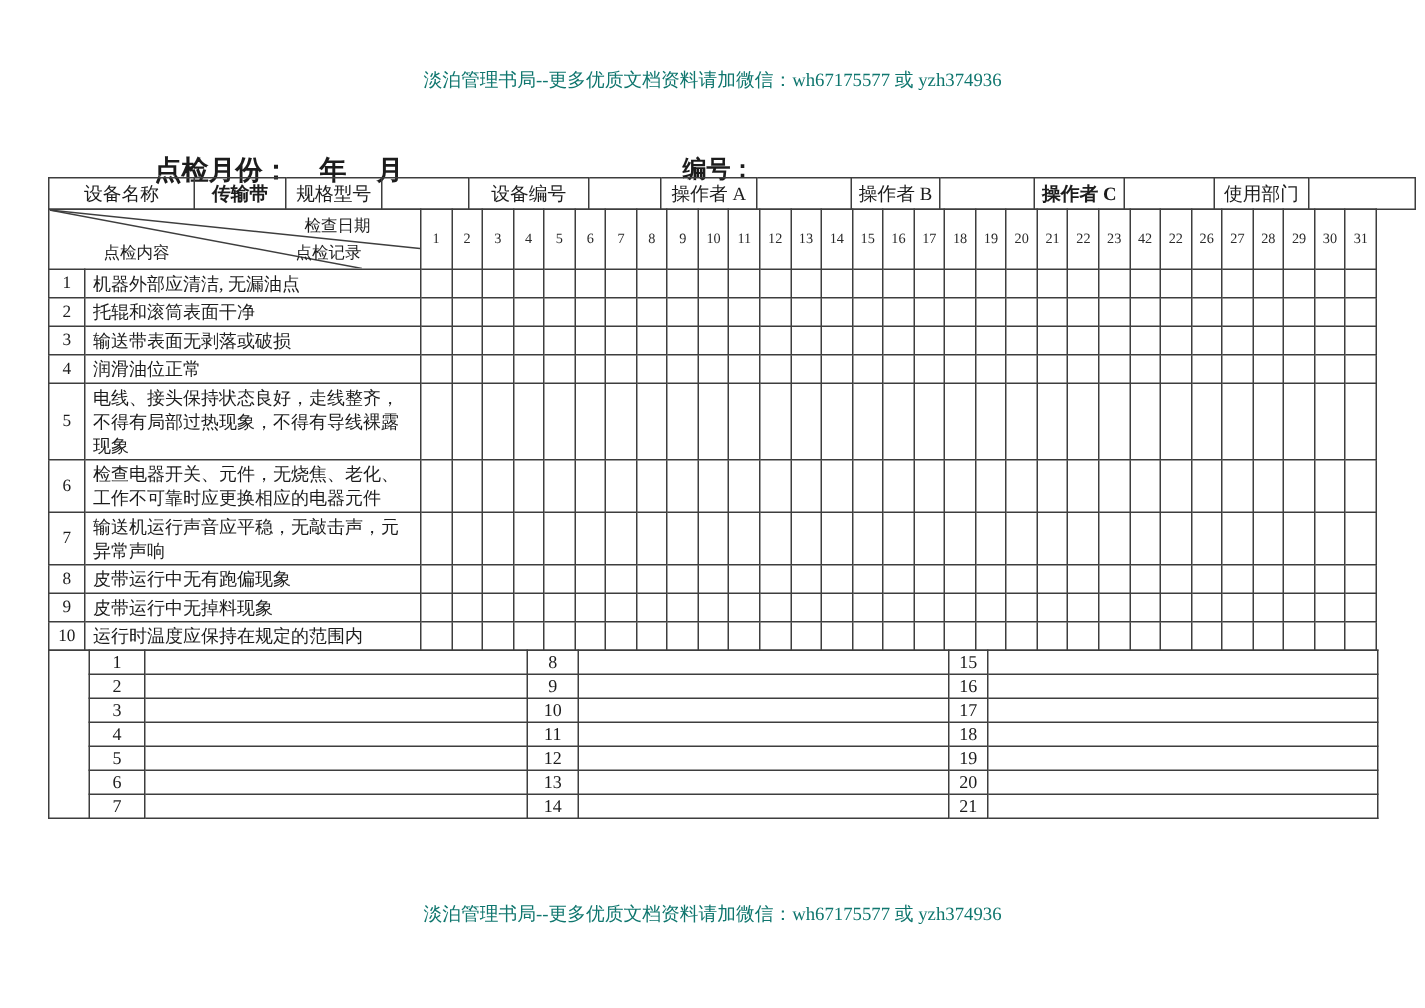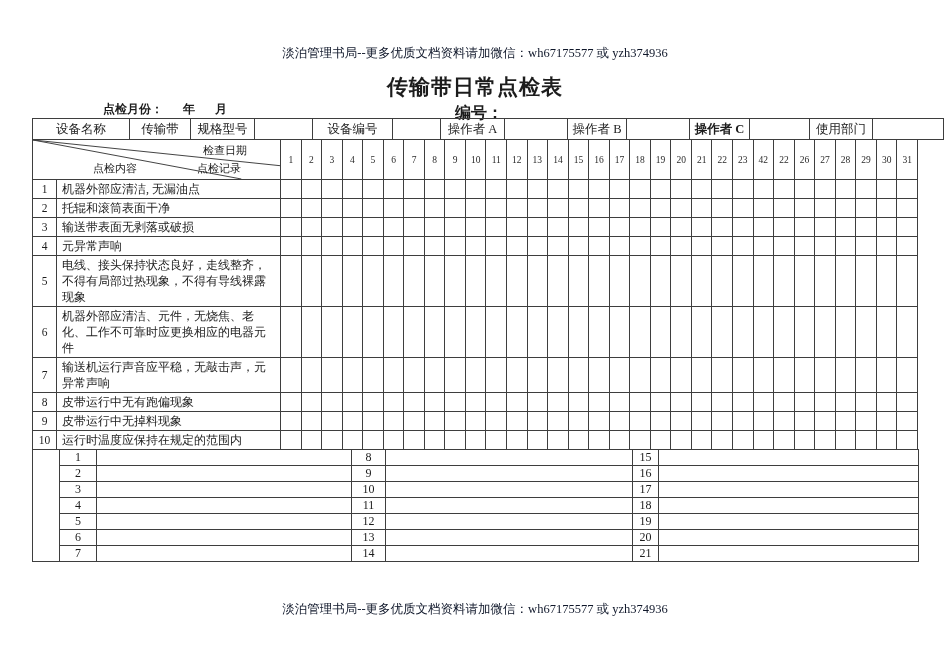--- a/index.html
+++ b/index.html
@@ -10,35 +10,35 @@
     width: 950px; height: 672px;
     background: #ffffff;
     font-family: "Liberation Serif", "DejaVu Serif", serif;
     color: var(--ink);
     overflow: hidden;
   }
   .top-note, .bottom-note {
     position: absolute; left: 0; right: 0;
     text-align: center;
     font-size: 12.5px;
-    color: #0f172a;
+    color: #0f766e;
   }
   .top-note { top: 45px; }
   .bottom-note { top: 601px; }
   .title {
     position: absolute; top: 73px; left: 0; right: 0;
     text-align: center;
     font-family: "Liberation Sans", "DejaVu Sans", sans-serif;
     font-weight: bold;
     font-size: 21px;
     letter-spacing: 1px;
   }
   .month-line {
     position: absolute; top: 101px; left: 103px;
-    font-size: 12px; font-weight: 600;
+    font-size: 18px; font-weight: 600;
   }
   .month-line .gap { margin-left: 20px; }
   .serial-line {
     position: absolute; top: 103px; left: 455px;
     font-size: 16px; font-weight: 600;
   }
   .tables { position: absolute; left: 32px; top: 118px; width: 886px; }
   table { border-collapse: collapse; table-layout: fixed; width: 886px; }
   td { border: 1px solid var(--line); padding: 0; overflow: hidden; vertical-align: middle; }
   #info-table td { height: 21px; text-align: center; font-size: 12.5px; }
@@ -47,47 +47,46 @@
   #check-table tr.hdr td { height: 40px; }
   #check-table tr.h1 td { height: 17px; }
   #check-table tr.h1s td { height: 14px; }
   #check-table tr.h2 td { height: 34px; }
   td.no { text-align: center; font-size: 11.5px; }
   td.item { text-align: left; font-size: 12px; padding: 1px 5px; line-height: 16px; }
   #corner-cell { position: relative; padding: 0; }
   #corner-cell svg { position: absolute; inset: 0; width: 100%; height: 100%; display: block; }
   #corner-cell .lbl { position: absolute; font-size: 11px; white-space: nowrap; }
   #lbl-date   { left: 170px; top: 3px; }
-  #lbl-content{ left: 36px;  top: 21px; margin-left: 24px; }
+  #lbl-content{ left: 36px;  top: 21px; }
   #lbl-record { left: 164px; top: 21px; }
   #foot-table td { height: 16px; font-size: 12px; }
   #foot-table td.fno { text-align: center; }
 </style>
 </head>
 <body>
 
 <div class="page">
 
   <div class="top-note">淡泊管理书局--更多优质文档资料请加微信：wh67175577 或 yzh374936</div>
 
-  <div class="title">传输带日常点检表</div>
 
   <div class="month-line">
     <span>点检月份：</span><span class="gap">年</span><span class="gap">月</span>
   </div>
 
   <div class="serial-line">编号：</div>
 
   <div class="tables">
 
     <table id="info-table">
       <tbody>
           <tr id="info-row">
             <td style="width: 97px;">设备名称</td>
-            <td style="width: 61px;">传输带</td>
+            <td style="width: 61px; font-weight: bold;">传输带</td>
             <td style="width: 64px;">规格型号</td>
             <td style="width: 58px;"></td>
             <td style="width: 80px;">设备编号</td>
             <td style="width: 48px;"></td>
             <td style="width: 64px;">操作者 A</td>
             <td style="width: 63px;"></td>
             <td style="width: 59px;">操作者 B</td>
             <td style="width: 63px;"></td>
             <td style="width: 60px; font-weight: bold;">操作者 C</td>
             <td style="width: 60px;"></td>
@@ -276,21 +275,21 @@
             <td class="day"></td>
             <td class="day"></td>
             <td class="day"></td>
             <td class="day"></td>
             <td class="day"></td>
             <td class="day"></td>
             <td class="day"></td>
           </tr>
           <tr class="h1">
             <td class="no">4</td>
-            <td class="item">元异常声响</td>
+            <td class="item">润滑油位正常</td>
             <td class="day"></td>
             <td class="day"></td>
             <td class="day"></td>
             <td class="day"></td>
             <td class="day"></td>
             <td class="day"></td>
             <td class="day"></td>
             <td class="day"></td>
             <td class="day"></td>
             <td class="day"></td>
@@ -346,21 +345,21 @@
             <td class="day"></td>
             <td class="day"></td>
             <td class="day"></td>
             <td class="day"></td>
             <td class="day"></td>
             <td class="day"></td>
             <td class="day"></td>
           </tr>
           <tr class="h2">
             <td class="no">6</td>
-            <td class="item">机器外部应清洁、元件，无烧焦、老化、工作不可靠时应更换相应的电器元件</td>
+            <td class="item">检查电器开关、元件，无烧焦、老化、工作不可靠时应更换相应的电器元件</td>
             <td class="day"></td>
             <td class="day"></td>
             <td class="day"></td>
             <td class="day"></td>
             <td class="day"></td>
             <td class="day"></td>
             <td class="day"></td>
             <td class="day"></td>
             <td class="day"></td>
             <td class="day"></td>

